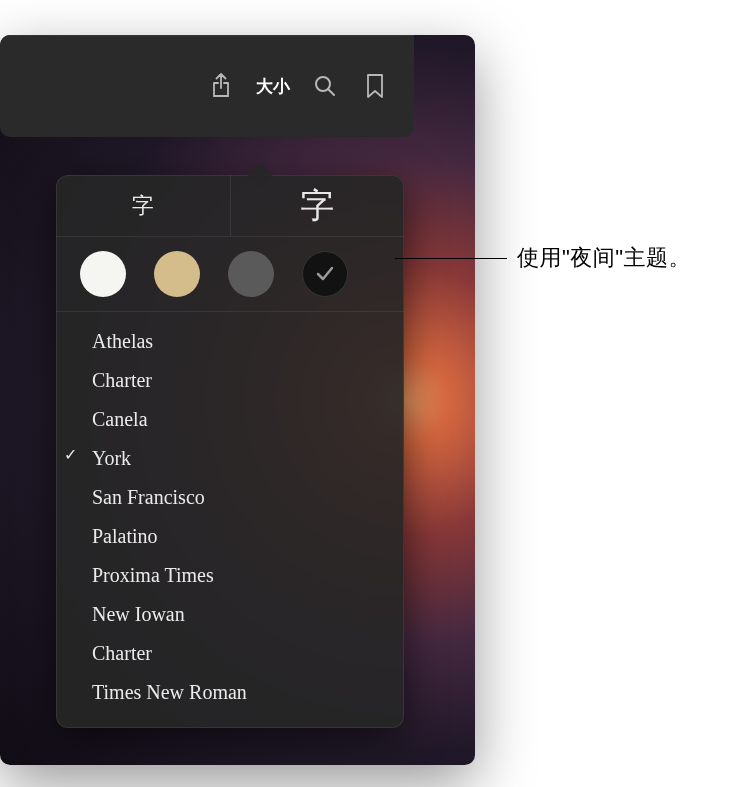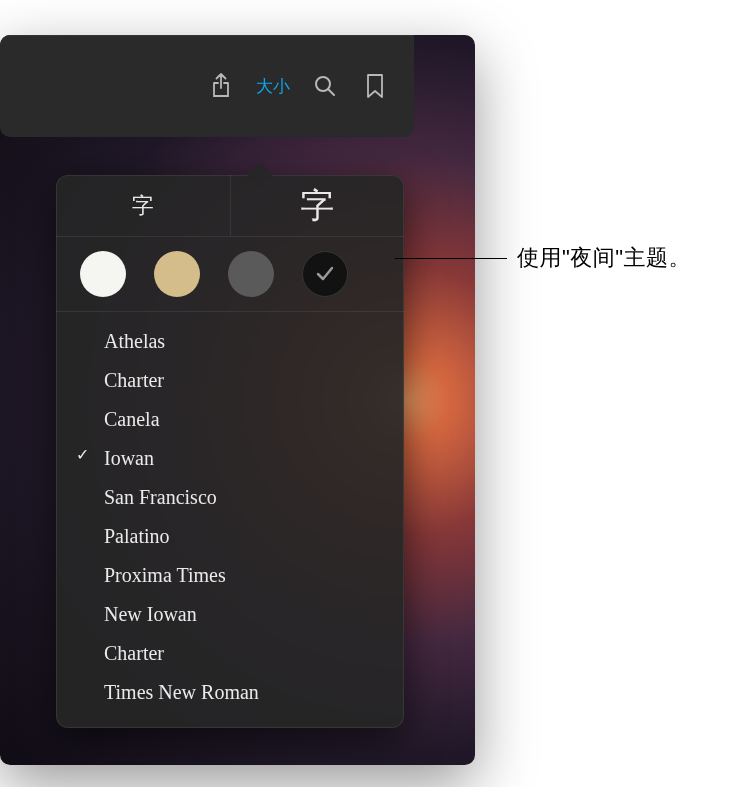--- a/index.html
+++ b/index.html
@@ -48,23 +48,23 @@
     .toolbar-btn {
       width: 42px;
       height: 42px;
       display: flex;
       align-items: center;
       justify-content: center;
       color: #b8b8b8;
       cursor: pointer;
     }
     .toolbar-text {
-      color: #0ea5e9;
+      color: #ffffff;
       font-size: 17px;
-      font-weight: 400;
+      font-weight: 700;
       padding: 0 6px;
       cursor: pointer;
     }
     .popover {
       position: absolute;
       top: 140px;
       left: 56px;
       width: 348px;
       background: rgba(38,38,38,0.92);
       border-radius: 12px;
@@ -123,21 +123,21 @@
     .theme-sepia { background: #d4bd8a; }
     .theme-gray { background: #5a5a5b; }
     .theme-night { background: #121212; box-shadow: 0 0 0 1px rgba(255,255,255,0.15) inset; }
     .theme-night svg { color: #9a9a9a; }
     .font-list {
       padding: 10px 0 4px 0;
     }
     .font-item {
       display: flex;
       align-items: flex-start;
-      padding: 4px 20px 4px 20px;
+      padding: 4px 20px 4px 8px;
       cursor: pointer;
       color: #eaeaea;
       font-size: 20px;
       line-height: 1.55;
     }
     .font-check {
       width: 28px;
       display: inline-flex;
       align-items: center;
       justify-content: flex-start;
@@ -216,21 +216,21 @@
         <div class="font-item">
           <span class="font-check"></span>
           <span class="font-label">Charter</span>
         </div>
         <div class="font-item">
           <span class="font-check"></span>
           <span class="font-label">Canela</span>
         </div>
         <div class="font-item">
           <span class="font-check">✓</span>
-          <span class="font-label">Iowan</span>
+          <span class="font-label">York</span>
         </div>
         <div class="font-item">
           <span class="font-check"></span>
           <span class="font-label">San Francisco</span>
         </div>
         <div class="font-item">
           <span class="font-check"></span>
           <span class="font-label">Palatino</span>
         </div>
         <div class="font-item">

